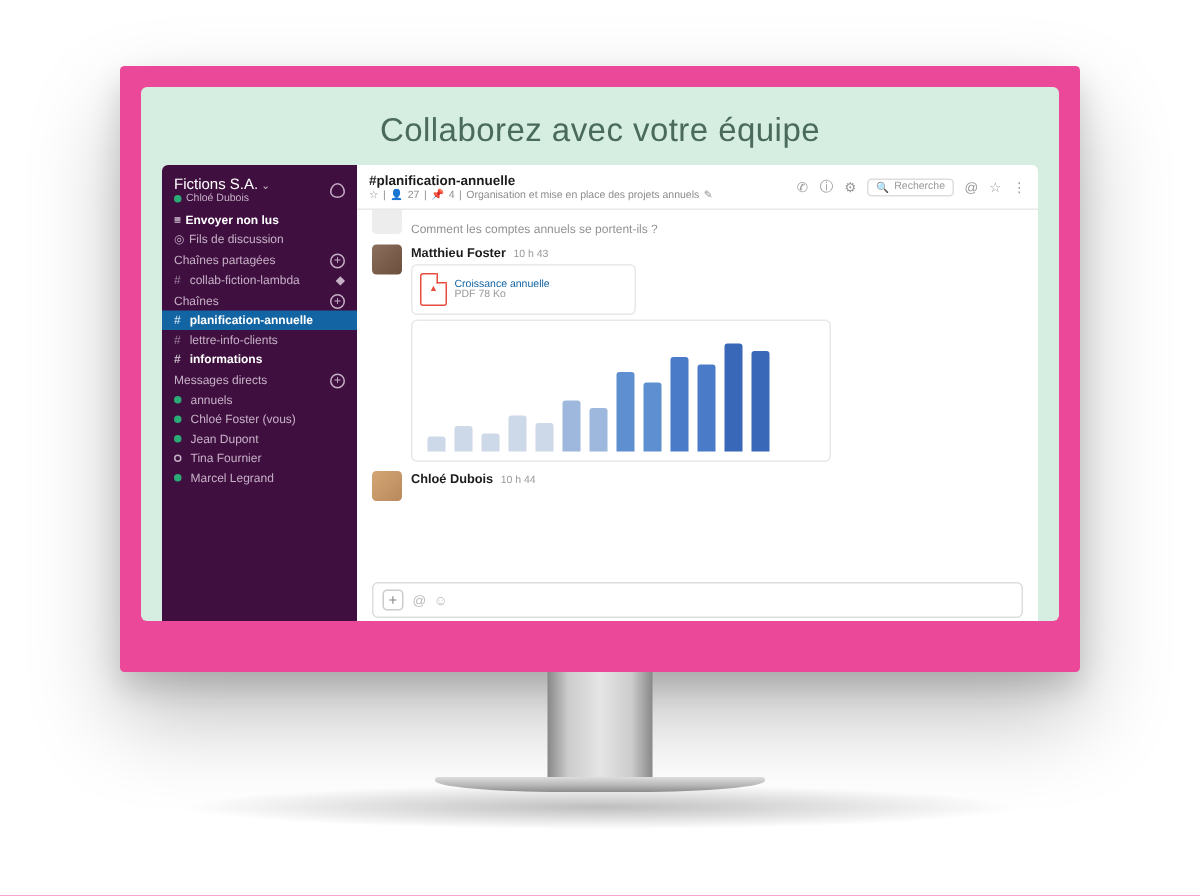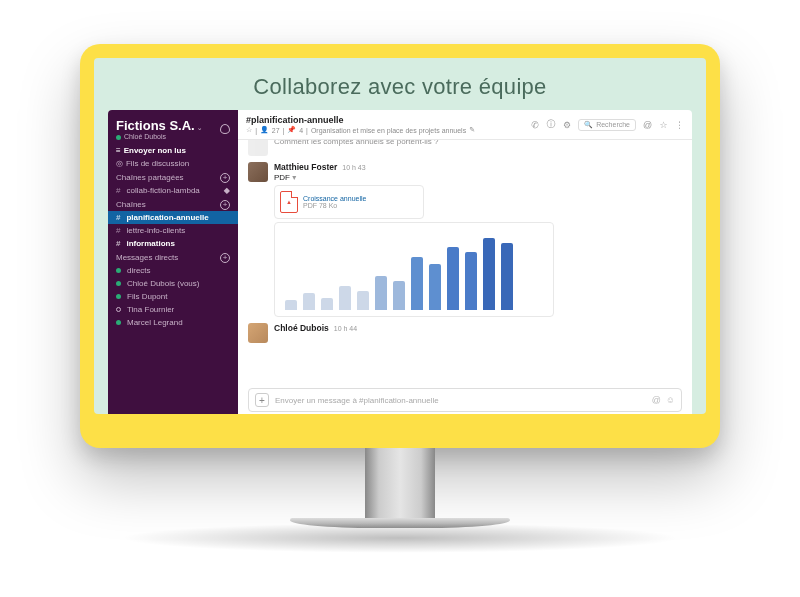--- a/index.html
+++ b/index.html
@@ -1,28 +1,28 @@
 <!DOCTYPE html>
 <html><head>
 <meta charset="utf-8">
 <style>
 *{margin:0;padding:0;box-sizing:border-box;font-family:-apple-system,BlinkMacSystemFont,"Segoe UI",Helvetica,Arial,sans-serif}
 body{background:#fff;display:flex;align-items:center;justify-content:center;height:597px;width:800px;overflow:hidden}
 .monitor-wrap{position:relative;width:640px}
-.monitor-bezel{background:#fde047;border-radius:20px;padding:14px 14px 34px;box-shadow:0 30px 60px rgba(0,0,0,.25),0 10px 20px rgba(0,0,0,.15)}
+.monitor-bezel{background:#ec4899;border-radius:3px;padding:14px 14px 34px;box-shadow:0 30px 60px rgba(0,0,0,.25),0 10px 20px rgba(0,0,0,.15)}
 .screen{background:#d6ede1;border-radius:4px;overflow:hidden;height:356px;position:relative}
 .apple-logo{position:absolute;bottom:9px;left:50%;transform:translateX(-50%);color:#888;font-size:18px}
 .stand-neck{width:70px;height:70px;background:linear-gradient(90deg,#888,#ccc 20%,#e5e5e5 50%,#ccc 80%,#888);margin:0 auto}
 .stand-base{width:220px;height:10px;background:linear-gradient(180deg,#ddd,#999);margin:0 auto;border-radius:3px 3px 50% 50%/3px 3px 100% 100%}
 .shadow-floor{width:560px;height:30px;background:radial-gradient(ellipse at center,rgba(0,0,0,.25),transparent 70%);margin:-5px auto 0;border-radius:50%}
 .hero-title{text-align:center;font-size:22px;font-weight:400;color:#4a6b5c;padding:16px 0 10px;letter-spacing:.3px}
 .app{display:flex;height:310px;margin:0 14px 14px;background:#fff;border-radius:4px;overflow:hidden;font-size:8px}
 .sidebar{width:130px;background:#3f0f3f;color:#c6b0c6;padding:6px 0;overflow:hidden;flex-shrink:0}
 .ws-header{display:flex;align-items:center;justify-content:space-between;padding:2px 8px 4px}
-.ws-name{color:#fff;font-weight:700;font-size:13px}
+.ws-name{color:#fff;font-weight:400;font-size:10px}
 .ws-user{display:block;font-size:7px;color:#c6b0c6;font-weight:400}
 .ws-user::before{content:"";display:inline-block;width:5px;height:5px;border-radius:50%;background:#2bac76;margin-right:3px;vertical-align:middle}
 .bell{width:10px;height:10px;border:1px solid #c6b0c6;border-radius:50% 50% 50% 50%/60% 60% 40% 40%;position:relative}
 .sb-section{padding:3px 8px 1px;display:flex;align-items:flex-start;justify-content:space-between}
 .sb-section-title{font-size:8px;color:#c6b0c6}
 .sb-item{padding:2px 8px;font-size:8px;color:#c6b0c6;white-space:nowrap;overflow:hidden;text-overflow:ellipsis;display:flex;align-items:center;gap:3px}
 .sb-item.bold{color:#fff;font-weight:700}
 .sb-item.active{background:#1264a3;color:#fff}
 .hash::before{content:"#";margin-right:3px;opacity:.7}
 .presence{width:5px;height:5px;border-radius:50%;display:inline-block;margin-right:3px;flex-shrink:0}
@@ -40,21 +40,21 @@
 .messages{flex:1;overflow:hidden;padding:4px 10px}
 .msg{display:flex;gap:6px;margin-bottom:6px}
 .avatar{width:20px;height:20px;border-radius:3px;flex-shrink:0;background:#ccc;background-size:cover}
 .av1{background:linear-gradient(135deg,#8b6f5c,#6b4f3c)}
 .av2{background:linear-gradient(135deg,#d4a574,#b8895c)}
 .av3{background:linear-gradient(135deg,#5c8b8b,#3c6b6b)}
 .msg-body{flex:1;min-width:0}
 .msg-head{display:flex;align-items:baseline;gap:5px}
 .msg-author{font-weight:700;font-size:8.5px;color:#1d1c1d}
 .msg-time{font-size:7px;color:#999}
-.msg-text{font-size:8px;color:#1d1c1d;margin-top:1px}
+.msg-text{font-size:8px;color:#1d1c1d;margin-top:12px}
 .file-attach{border:1px solid #e8e8e8;border-radius:4px;padding:5px;margin-top:3px;display:flex;align-items:center;gap:5px;width:150px}
 .pdf-icon{width:18px;height:22px;border:1px solid #e74c3c;border-radius:2px;position:relative;display:flex;align-items:center;justify-content:center;color:#e74c3c;font-size:6px;font-weight:700}
 .pdf-icon::before{content:"";position:absolute;top:-1px;right:-1px;width:6px;height:6px;background:#fff;border-left:1px solid #e74c3c;border-bottom:1px solid #e74c3c}
 .file-meta{font-size:7px}
 .file-name{color:#1264a3;font-weight:500}
 .file-size{color:#999}
 .chart-box{border:1px solid #e8e8e8;border-radius:4px;padding:10px 10px 6px;margin-top:3px;width:280px;height:95px;display:flex;align-items:flex-end;gap:6px}
 .bar{width:12px;border-radius:2px 2px 0 0}
 .composer{border:1px solid #ddd;border-radius:4px;margin:6px 10px 8px;display:flex;align-items:center;padding:4px 6px;gap:6px}
 .composer-plus{width:14px;height:14px;border:1px solid #ccc;border-radius:3px;display:flex;align-items:center;justify-content:center;color:#888;font-size:10px}
@@ -110,29 +110,29 @@
           <div class="sb-item hash bold">
               <span>informations</span>
             </div>
 
           <div class="sb-section">
             <span class="sb-section-title">Messages directs</span>
             <span class="plus-circ">+</span>
           </div>
           <div class="sb-item">
               <span class="presence on"></span>
-              <span>directs</span>
-            </div>
-          <div class="sb-item">
-              <span class="presence on"></span>
-              <span>Chloé Dubois (vous)</span>
-            </div>
-          <div class="sb-item">
-              <span class="presence on"></span>
-              <span>Fils Dupont</span>
+              <span>annuels</span>
+            </div>
+          <div class="sb-item">
+              <span class="presence on"></span>
+              <span>Chloé Foster (vous)</span>
+            </div>
+          <div class="sb-item">
+              <span class="presence on"></span>
+              <span>Jean Dupont</span>
             </div>
           <div class="sb-item">
               <span class="presence off"></span>
               <span>Tina Fournier</span>
             </div>
           <div class="sb-item">
               <span class="presence on"></span>
               <span>Marcel Legrand</span>
             </div>
         </div>
@@ -170,21 +170,20 @@
                 </div>
             </div>
 
             <div class="msg">
               <div class="avatar av1"></div>
               <div class="msg-body">
                 <div class="msg-head">
                   <span class="msg-author">Matthieu Foster</span>
                   <span class="msg-time">10 h 43</span>
                 </div>
-                <div class="msg-text"><span>PDF</span> <span style="color:#999">▾</span></div>
                 <div class="file-attach">
                   <div class="pdf-icon">▲</div>
                   <div class="file-meta">
                     <div class="file-name">Croissance annuelle</div>
                     <div class="file-size">PDF 78 Ko</div>
                   </div>
                 </div>
                 <div class="chart-box" id="chart">
                     <div class="bar" style="height: 12.5%; background: rgb(205, 216, 232);"></div>
                     <div class="bar" style="height: 22.5%; background: rgb(205, 216, 232);"></div>
@@ -210,21 +209,20 @@
                   <span class="msg-author">Chloé Dubois</span>
                   <span class="msg-time">10 h 44</span>
                 </div>
               </div>
             </div>
 
           </div>
 
           <div class="composer">
             <div class="composer-plus">+</div>
-            <div class="composer-input">Envoyer un message à #planification-annuelle</div>
             <div class="composer-right">
               <span>@</span>
               <span>☺</span>
             </div>
           </div>
         </div>
 
       </div>
     </div>
     <div class="apple-logo"></div>

